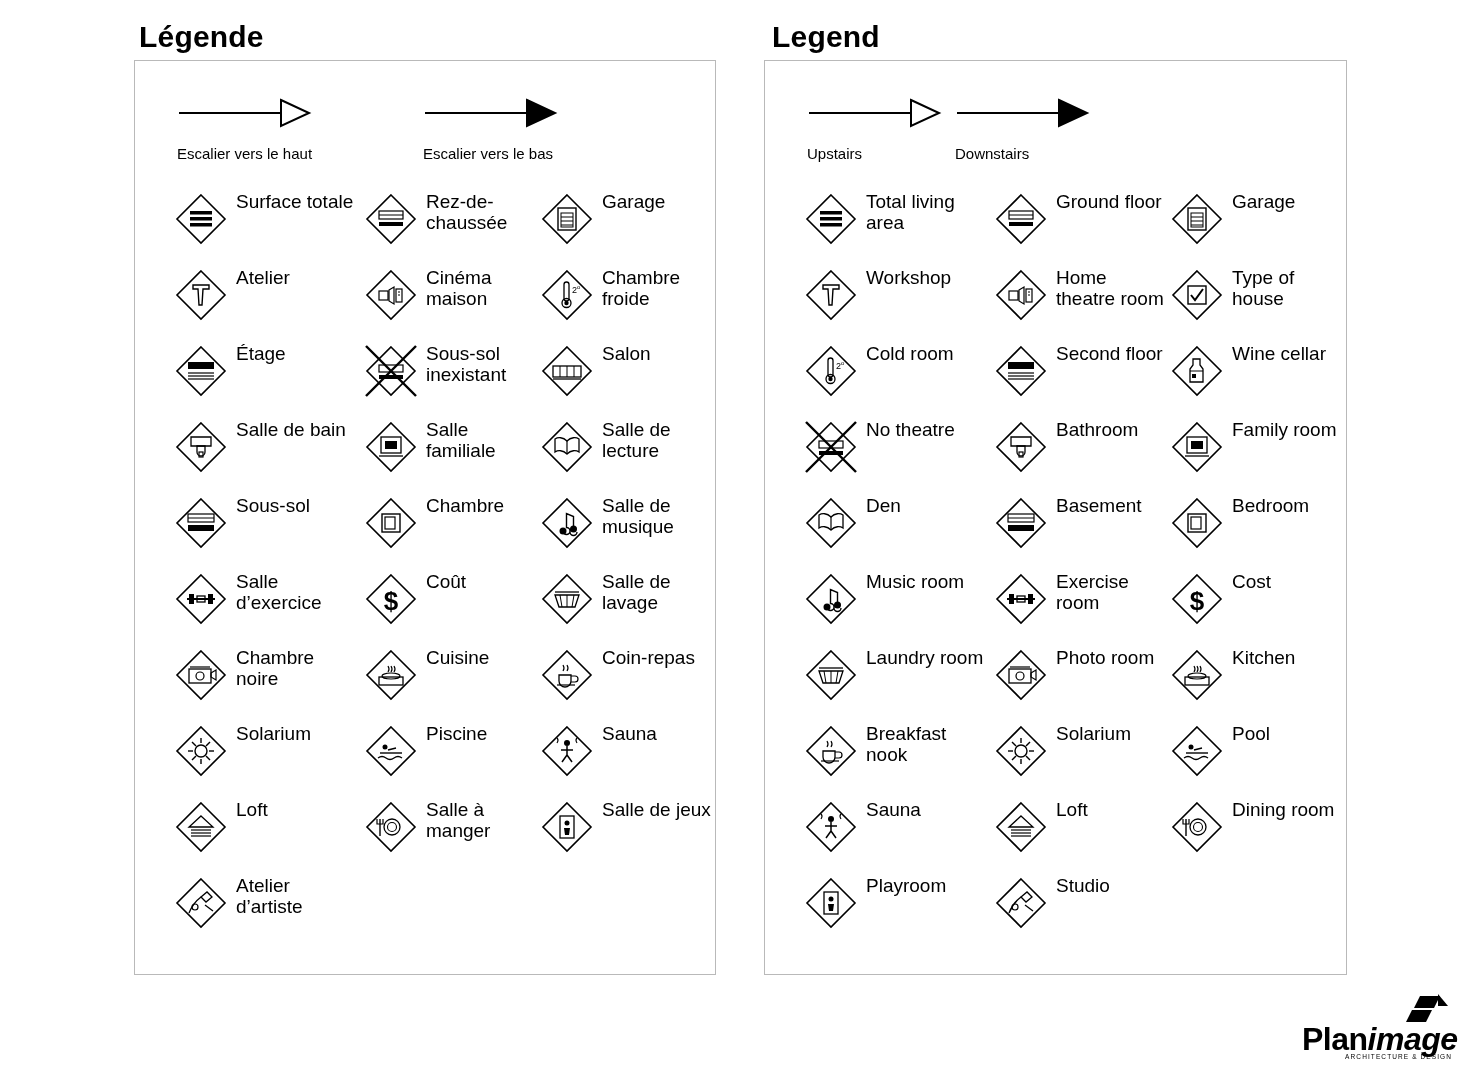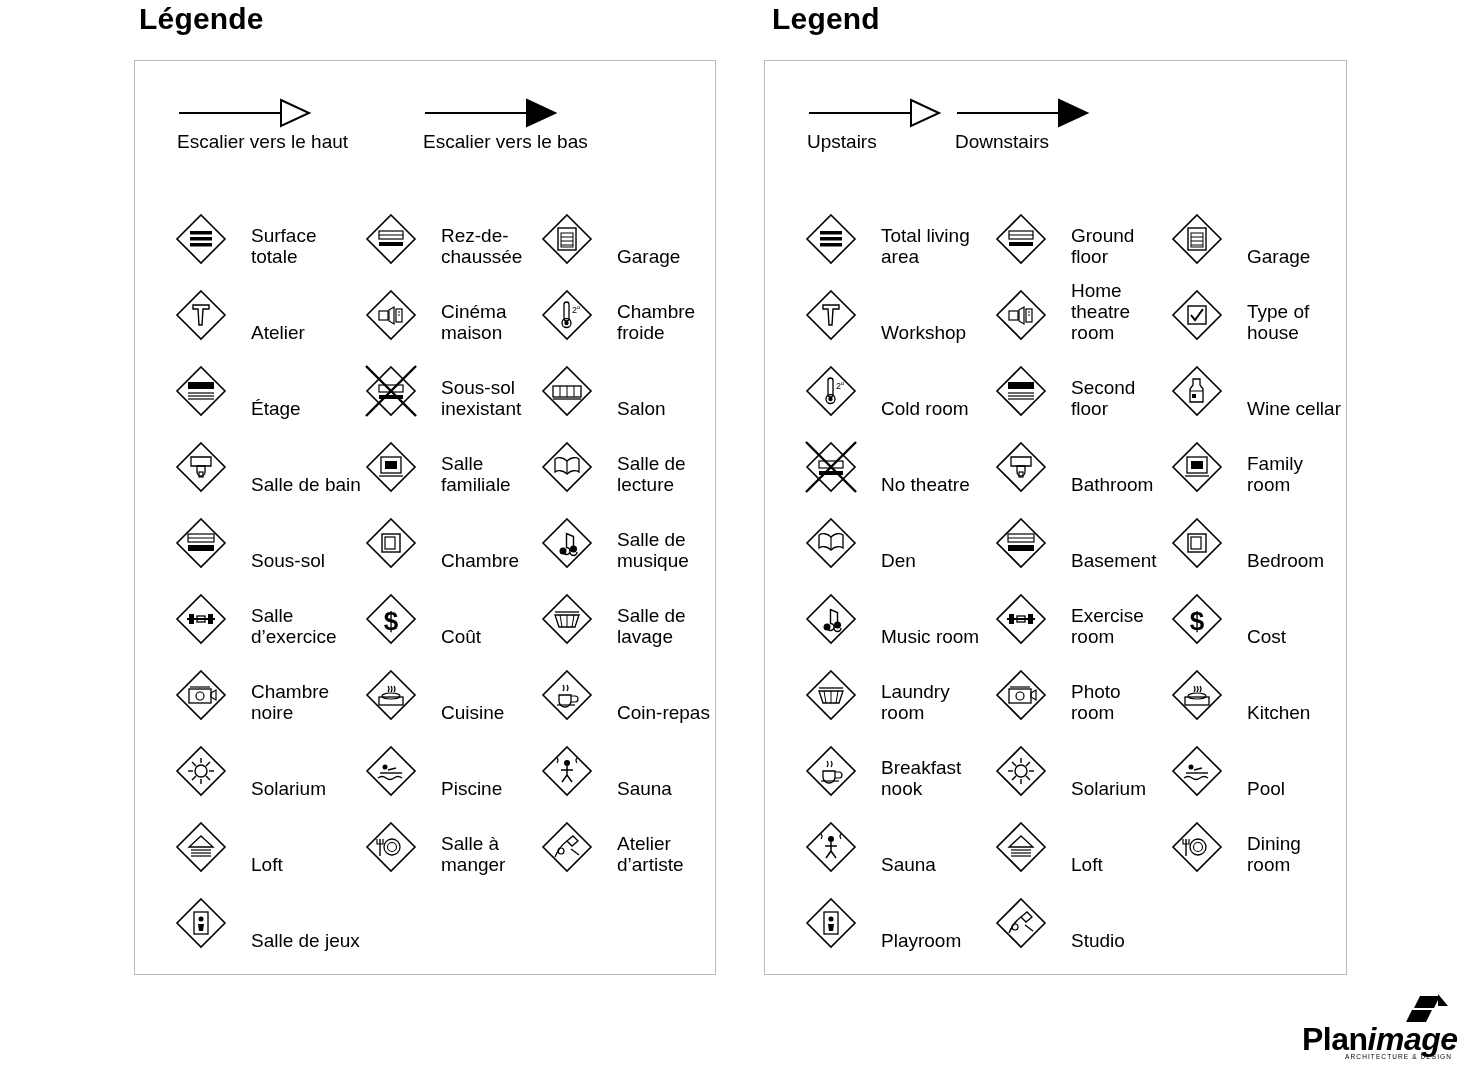--- a/index.html
+++ b/index.html
@@ -25,64 +25,64 @@
     top: 60px;
     border: 1px solid #b9b9b9;
     background: #ffffff;
     box-sizing: border-box;
   }
   #panel-fr { left: 134px; width: 582px; height: 915px; }
   #panel-en { left: 764px; width: 583px; height: 915px; }
 
   .panel-title {
     position: absolute;
-    top: 2px;
+    top: 20px;
     font-size: 30px;
     font-weight: bold;
     letter-spacing: 0.2px;
   }
   #title-fr { left: 139px; }
   #title-en { left: 772px; }
 
   
   .stairs-row {
     position: absolute;
     top: 34px;
     left: 0;
     width: 100%;
     height: 100px;
   }
   .stair-item {
     position: absolute;
     top: 0;
   }
   .stair-label {
-    font-size: 19px;
+    font-size: 15px;
     white-space: nowrap;
-    margin-top: 0;
+    margin-top: 14px;
     display: block;
   }
   .arrow-svg { display: block; }
 
   
   .grid {
     position: absolute;
     top: 130px;
     left: 0;
     width: 100%;
     display: grid;
     grid-template-columns: 190px 176px 1fr;
     grid-auto-rows: 76px;
     padding-left: 38px;
     box-sizing: border-box;
   }
   .cell {
     display: flex;
-    align-items: flex-end;
-    gap: 22px;
+    align-items: flex-start;
+    gap: 7px;
   }
   .sym {
     width: 56px;
     height: 56px;
     flex: 0 0 56px;
     position: relative;
   }
   .sym svg { display: block; }
   .cap {
     font-size: 19px;
@@ -453,38 +453,38 @@
               <line x1="17" y1="20" x2="17" y2="37" stroke="#000" stroke-width="1.4"></line>
               <path d="M14 20 v5 h6 v-5" fill="none" stroke="#000" stroke-width="1.2"></path>
             </svg>
           </div>
           <div class="cap">Salle à manger</div>
         </div>
         <div class="cell">
           <div class="sym">
             <svg width="56" height="56" viewBox="0 0 56 56">
               <polygon points="28,4 52,28 28,52 4,28" fill="#fff" stroke="#000" stroke-width="1.6"></polygon>
+              <rect x="21" y="17" width="14" height="22" fill="none" stroke="#000" stroke-width="1.3"></rect>
+              <circle cx="28" cy="24" r="2.5" fill="#000"></circle>
+              <path d="M25 29 h6 l-1 7 h-4 z" fill="#000"></path>
+            </svg>
+          </div>
+          <div class="cap">Salle de jeux</div>
+        </div>
+        <div class="cell">
+          <div class="sym">
+            <svg width="56" height="56" viewBox="0 0 56 56">
+              <polygon points="28,4 52,28 28,52 4,28" fill="#fff" stroke="#000" stroke-width="1.6"></polygon>
               <path d="M16 38 q4 -10 12 -16" fill="none" stroke="#000" stroke-width="1.4"></path>
               <path d="M28 22 l6 -5 l5 5 l-6 5 z" fill="none" stroke="#000" stroke-width="1.3"></path>
               <circle cx="22" cy="32" r="3" fill="none" stroke="#000" stroke-width="1.2"></circle>
               <line x1="32" y1="30" x2="40" y2="36" stroke="#000" stroke-width="1.3"></line>
             </svg>
           </div>
           <div class="cap">Atelier d’artiste</div>
-        </div>
-        <div class="cell">
-          <div class="sym">
-            <svg width="56" height="56" viewBox="0 0 56 56">
-              <polygon points="28,4 52,28 28,52 4,28" fill="#fff" stroke="#000" stroke-width="1.6"></polygon>
-              <rect x="21" y="17" width="14" height="22" fill="none" stroke="#000" stroke-width="1.3"></rect>
-              <circle cx="28" cy="24" r="2.5" fill="#000"></circle>
-              <path d="M25 29 h6 l-1 7 h-4 z" fill="#000"></path>
-            </svg>
-          </div>
-          <div class="cap">Salle de jeux</div>
         </div>
       </div>
   </div>
 
   <div class="panel-title" id="title-en">Legend</div>
   <div class="panel" id="panel-en">
 
     <div class="stairs-row">
       <div class="stair-item" style="left:42px;">
         <span>

